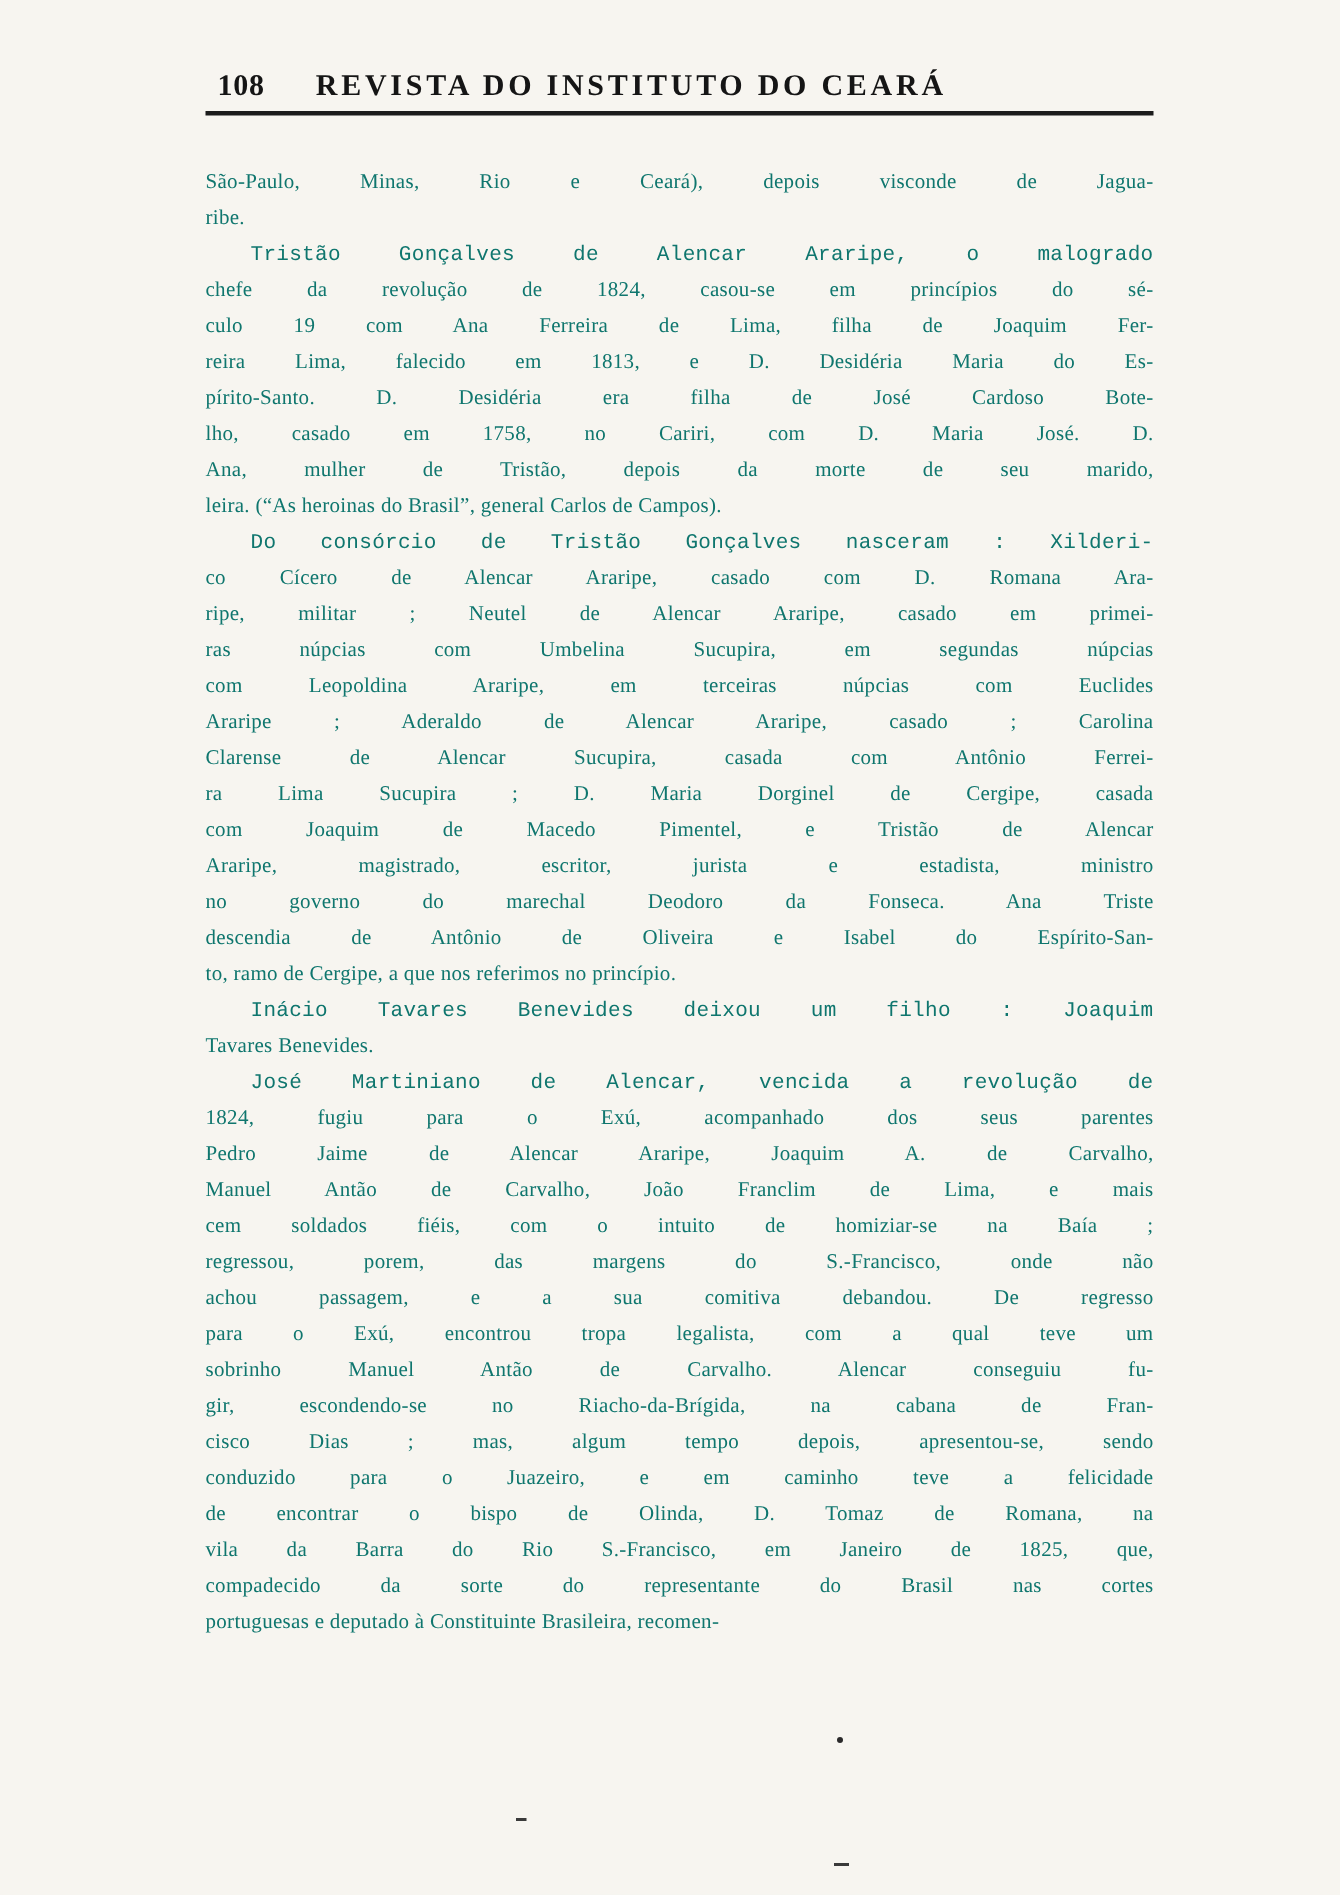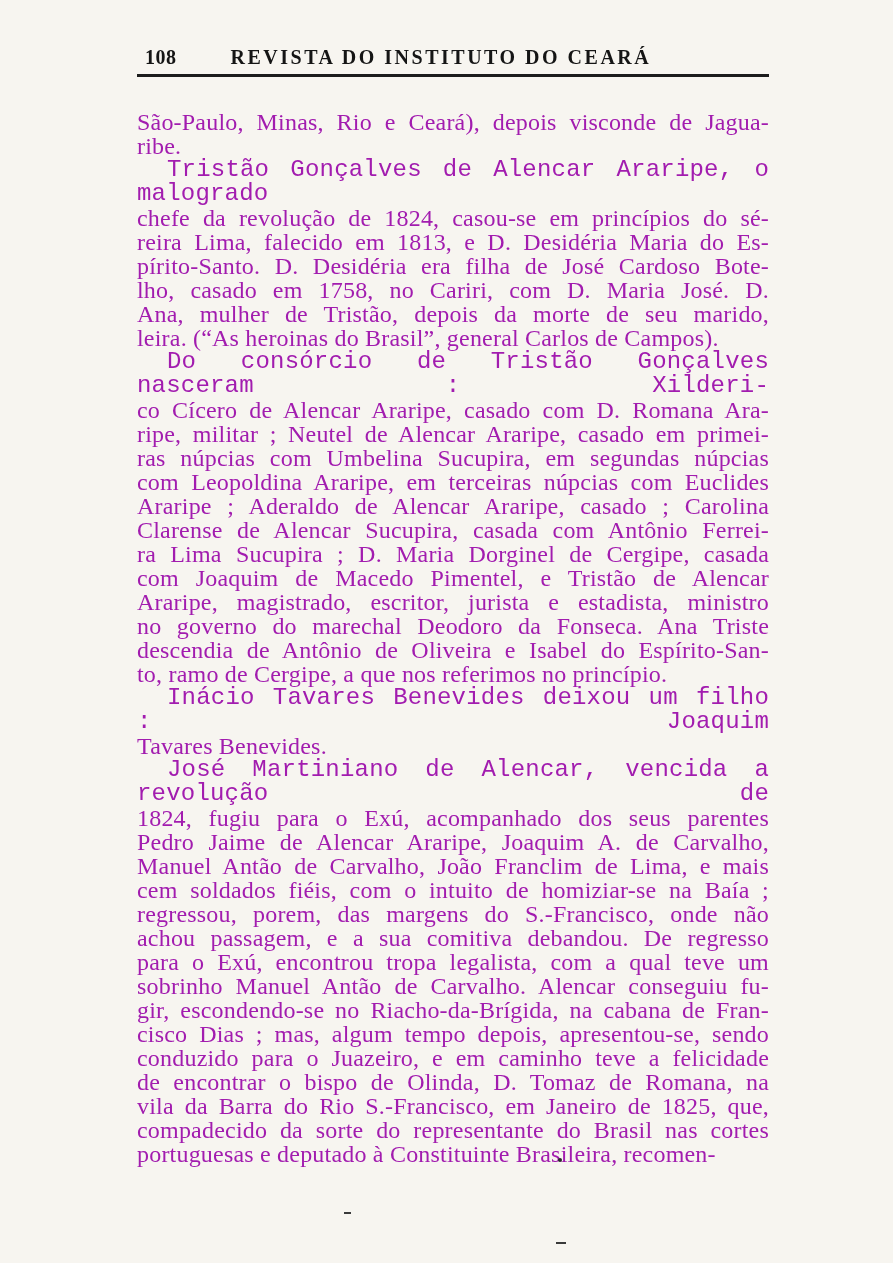--- a/index.html
+++ b/index.html
@@ -26,39 +26,39 @@
     display: flex;
     align-items: baseline;
     font-weight: 700;
     font-size: 20px;
     line-height: 26px;
     letter-spacing: 1px;
     color: #151515;
   }
   .page-number {
     margin-left: 8px;
-    margin-right: 54px;
+    margin-right: 34px;
     letter-spacing: 0.5px;
   }
   .journal-title {
     letter-spacing: 2.5px;
     white-space: nowrap;
   }
   .header-rule {
     margin-top: 4px;
     height: 3px;
     background: #1c1c1c;
     width: 100%;
   }
   .text-body {
     margin-top: 33px;
-    font-size: 24px;
+    font-size: 14px;
     line-height: 24px;
     letter-spacing: 0.2px;
-    color: #a21caf;
+    color: #0f766e;
   }
   .paragraph { margin: 0; }
   .line {
     min-height: 24px;
   }
   .line.just {
     text-align: justify;
     text-align-last: justify;
   }
   .line.indent {
@@ -90,20 +90,21 @@
     <div class="header-rule"></div>
 
     <div class="text-body" id="text-body">
         <div class="paragraph">
           <div class="line just">São-Paulo, Minas, Rio e Ceará), depois visconde de Jagua-</div>
           <div class="line">ribe.</div>
         </div>
         <div class="paragraph">
           <div class="line just indent">Tristão Gonçalves de Alencar Araripe, o malogrado</div>
           <div class="line just">chefe da revolução de 1824, casou-se em princípios do sé-</div>
+          <div class="line just">culo 19 com Ana Ferreira de Lima, filha de Joaquim Fer-</div>
           <div class="line just">reira Lima, falecido em 1813, e D. Desidéria Maria do Es-</div>
           <div class="line just">pírito-Santo. D. Desidéria era filha de José Cardoso Bote-</div>
           <div class="line just">lho, casado em 1758, no Cariri, com D. Maria José. D.</div>
           <div class="line just">Ana, mulher de Tristão, depois da morte de seu marido,</div>
           <div class="line">leira. (“As heroinas do Brasil”, general Carlos de Campos).</div>
         </div>
         <div class="paragraph">
           <div class="line just indent">Do consórcio de Tristão Gonçalves nasceram : Xilderi-</div>
           <div class="line just">co Cícero de Alencar Araripe, casado com D. Romana Ara-</div>
           <div class="line just">ripe, militar ; Neutel de Alencar Araripe, casado em primei-</div>

